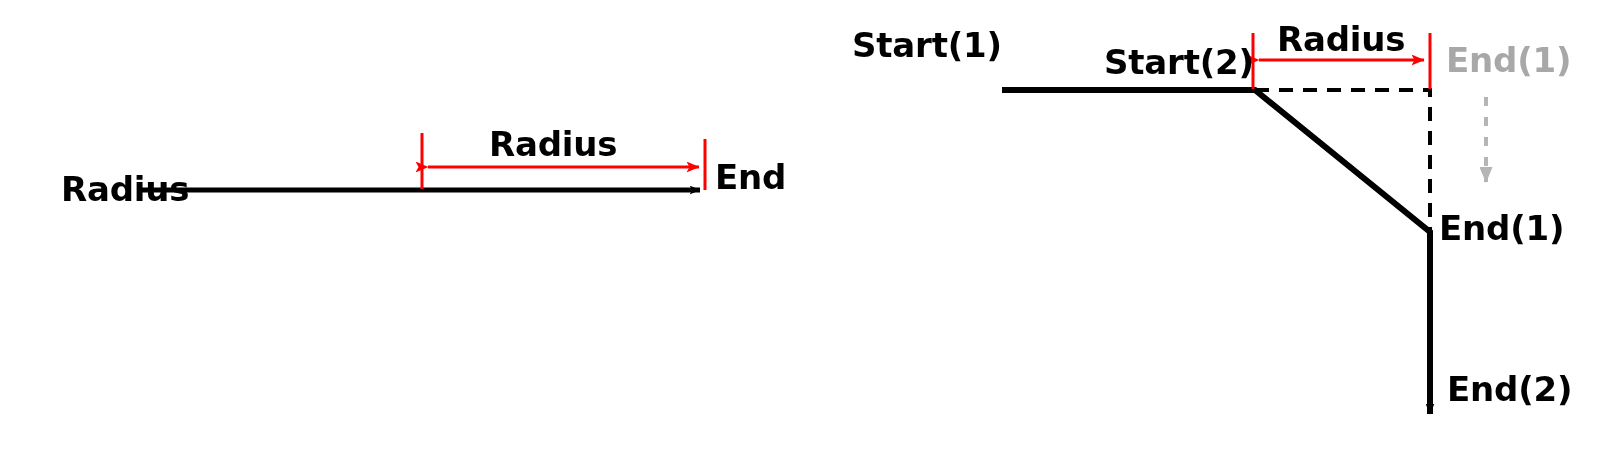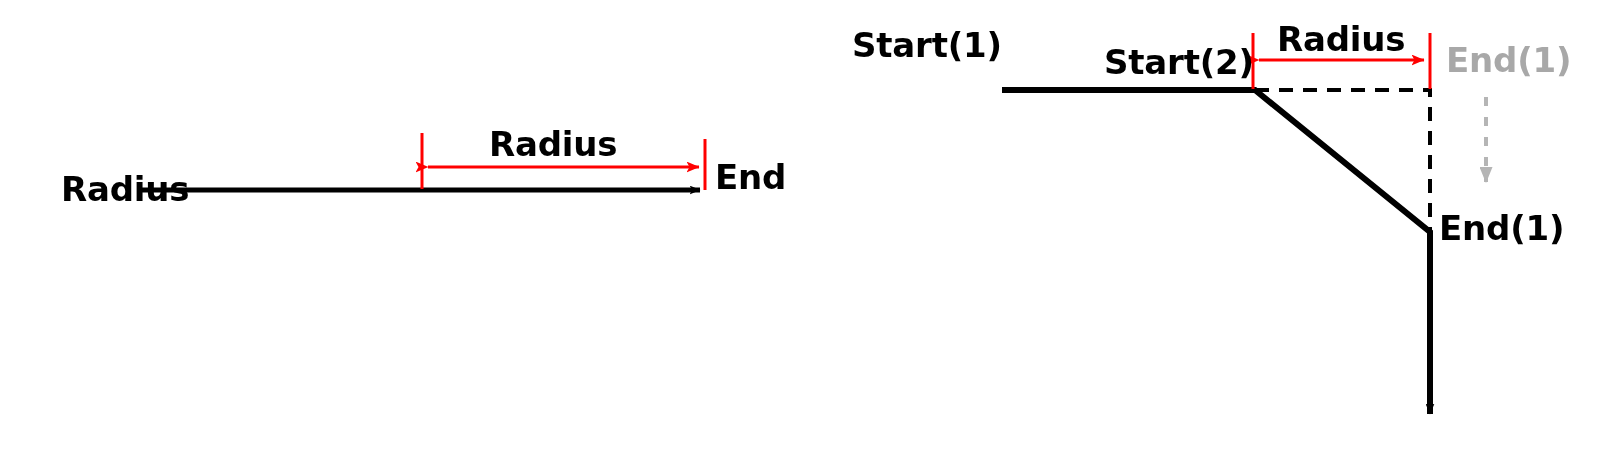--- a/index.html
+++ b/index.html
@@ -92,14 +92,15 @@
   <div class="lbl size-lg" style="left:852px; top:28px;">Start(1)</div>
 
   <div class="lbl size-lg" style="left:1104px; top:45px;">Start(2)</div>
 
   <div class="lbl size-lg" style="left:1277px; top:22px;">Radius</div>
 
   <div class="lbl size-lg lbl-gray" style="left:1446px; top:43px;">End(1)</div>
 
   <div class="lbl size-lg" style="left:1439px; top:211px;">End(1)</div>
 
+  <div class="lbl size-lg" style="left:1447px; top:372px;">End(2)</div>
 
 </div>
 
 </body></html>

